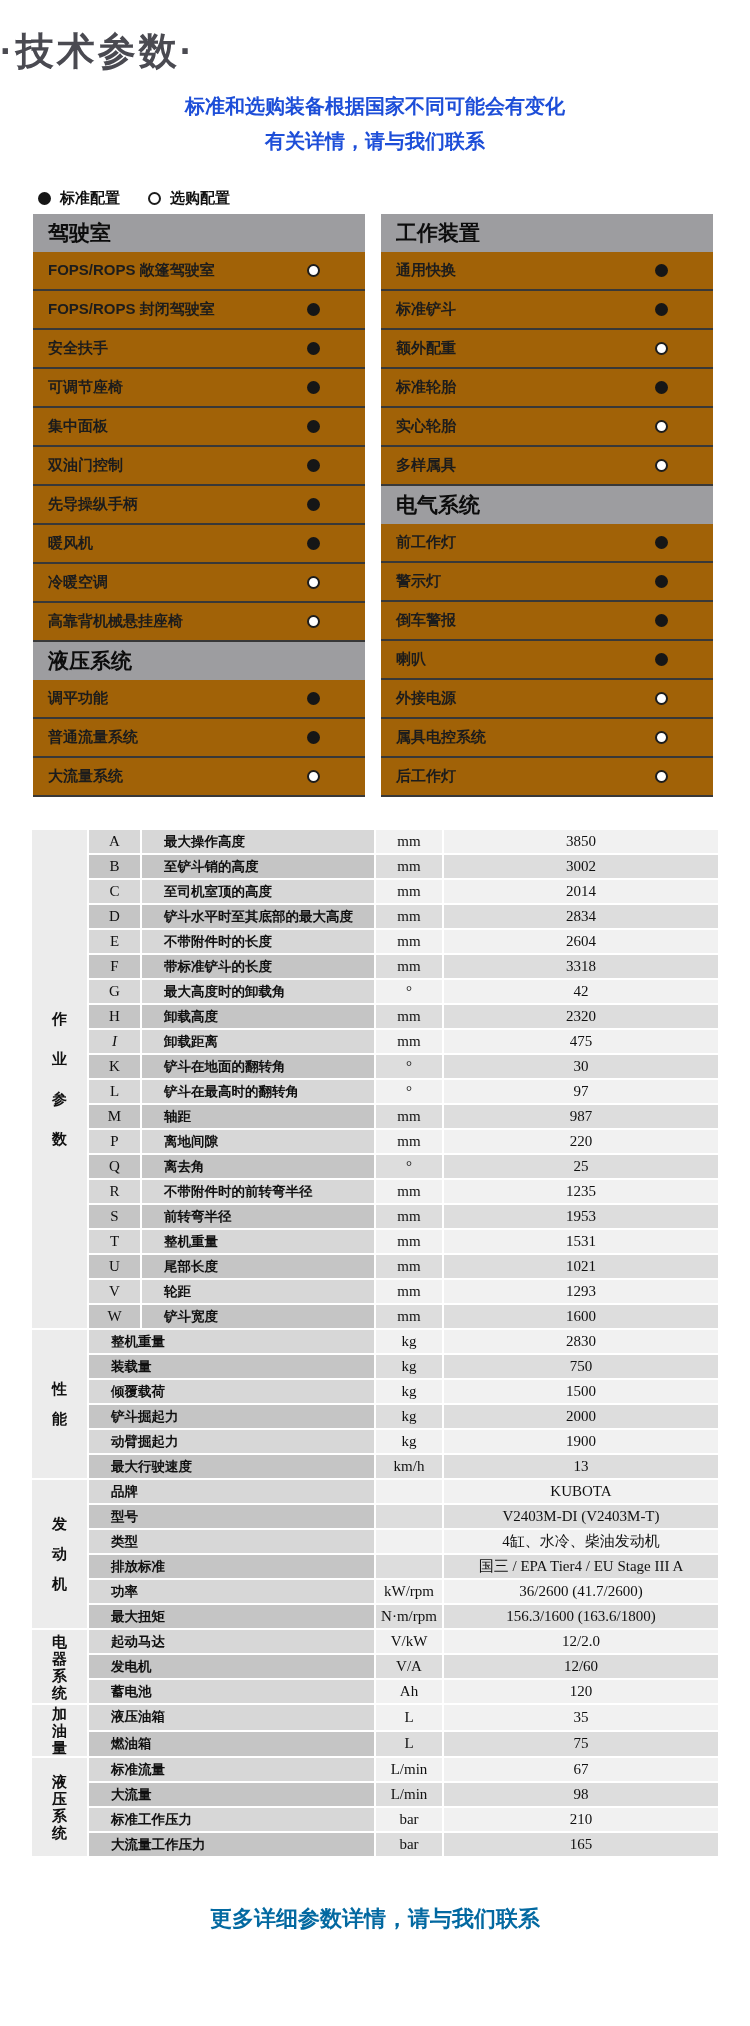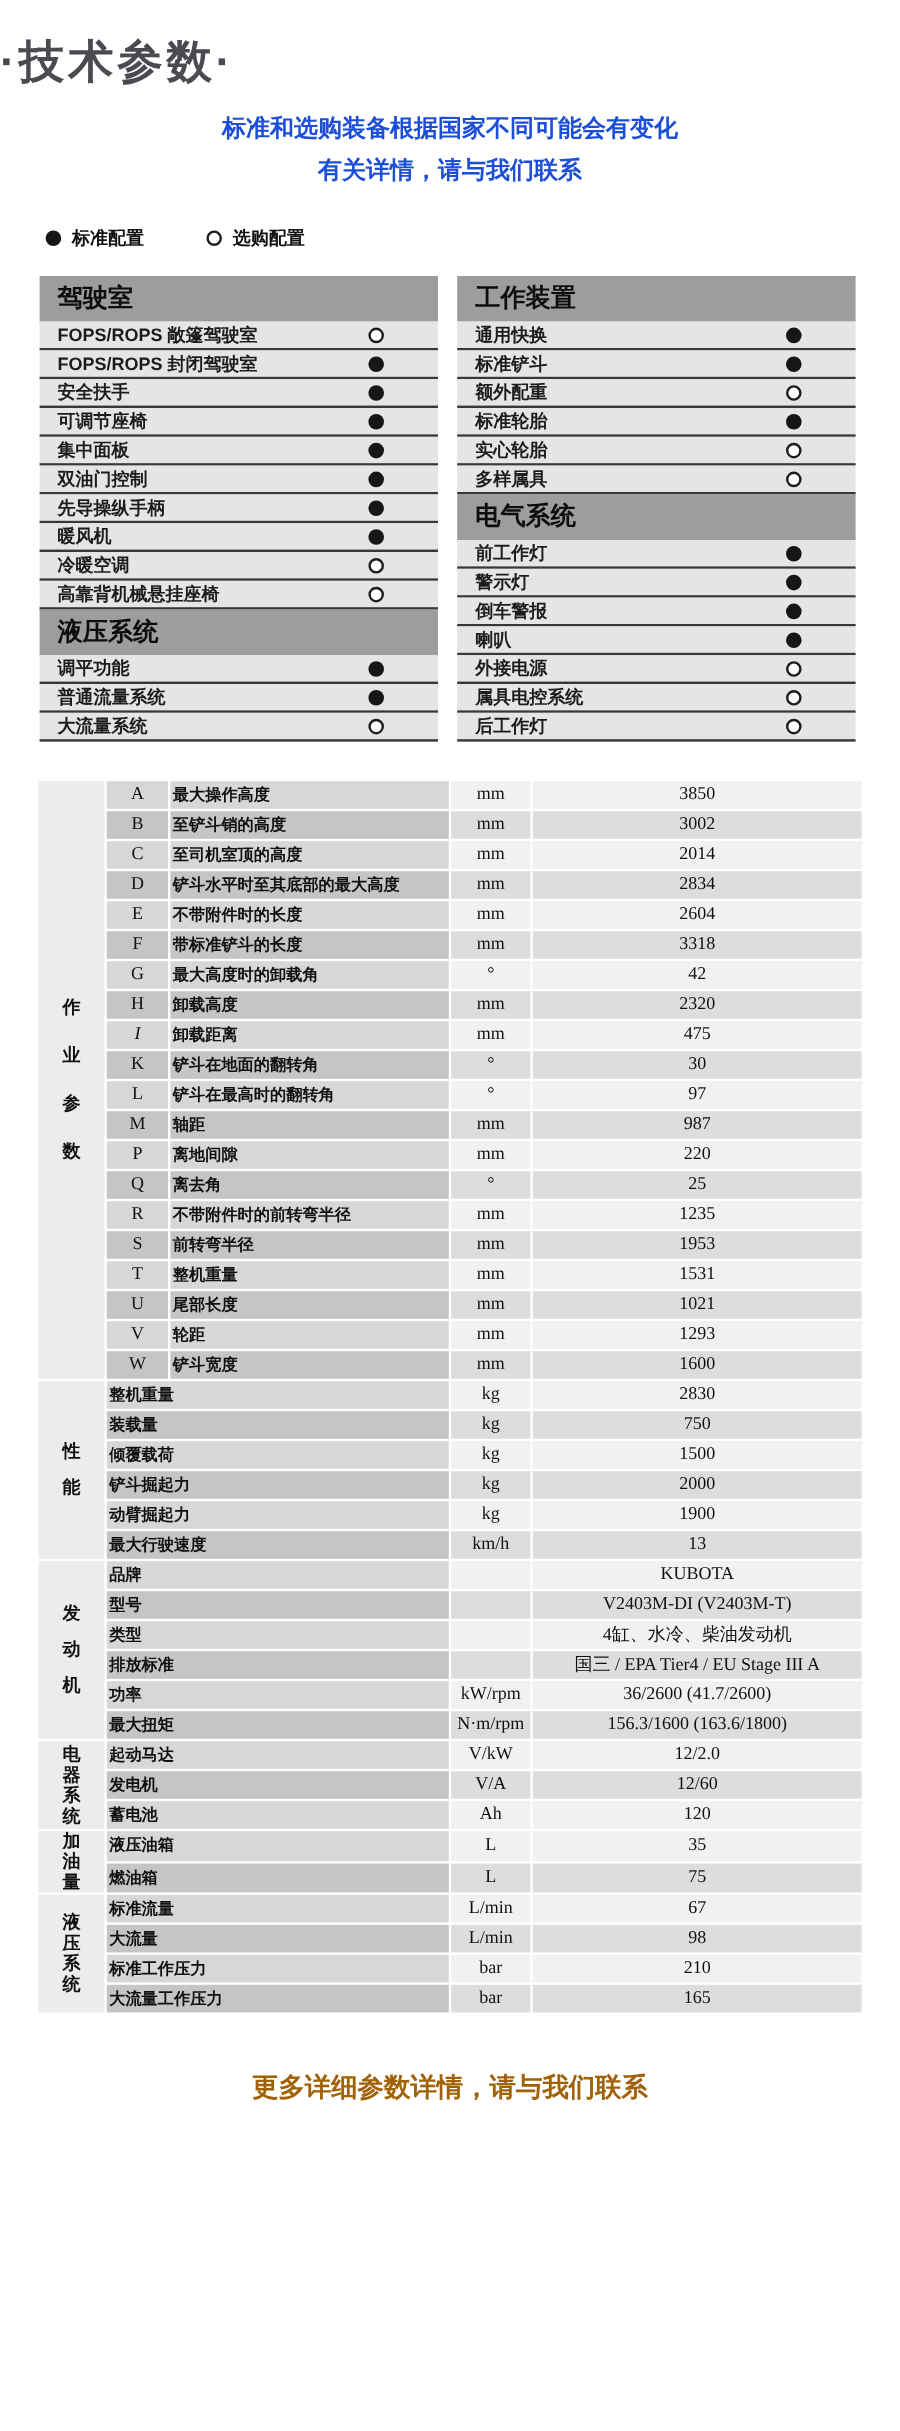--- a/index.html
+++ b/index.html
@@ -11,64 +11,64 @@
   }
   .title {
     margin:0 0 16px; text-align:left;
     font-size:38px; font-weight:bold; letter-spacing:3px; color:#4a4a51;
   }
   .sub {
     margin:8px 0; text-align:center;
     font-size:20px; font-weight:bold; color:#1d4ed8;
   }
   .legend {
-    margin:34px 38px 22px; display:flex; align-items:flex-start; gap:52px;
+    margin:34px 38px 6px; display:flex; align-items:flex-start; gap:28px;
     font-size:15px; font-weight:bold; color:#111;
   }
   .legend-item { display:flex; align-items:center; gap:9px; }
   .dot { width:13px; height:13px; border-radius:50%; display:inline-block; flex:0 0 auto; }
   .dot.filled { background:#161616; }
   .dot.open { border:2px solid #1d1d1d; background:#fff; }
 
   .columns { display:flex; gap:16px; padding:0 37px 0 33px; align-items:flex-start; }
   .col { flex:1; min-width:0; }
   .sec-header {
     background:#9d9da0; color:#0d0d0d;
     font-size:21px; font-weight:bold; height:38px; line-height:38px;
     padding-left:15px;
   }
   .cfg-row {
-    height:24px; display:flex; align-items:center; justify-content:space-between;
-    border-bottom:2px solid #383838; padding:0 45px 0 15px; background:#e5e5e5;
+    height:39px; display:flex; align-items:center; justify-content:space-between;
+    border-bottom:2px solid #383838; padding:0 45px 0 15px; background:#a16207;
   }
   .cfg-label { font-size:15px; font-weight:bold; color:#1c1c1c; white-space:nowrap; }
 
   .spec-table {
     margin:31px 30px 0; width:690px;
     border-collapse:separate; border-spacing:2px; table-layout:fixed;
   }
   .spec-table td {
     height:23px; padding:0; text-align:center; vertical-align:middle;
     font-size:15px; color:#101010; overflow:hidden; white-space:nowrap;
   }
   td.group { background:#ececec; font-weight:bold; }
   .vchar { text-align:center; font-size:15px; }
   td.key   { font-family:"Liberation Serif", serif; }
   td.key.italic { font-style:italic; }
-  td.desc  { text-align:left; padding-left:2px; font-weight:bold; font-size:13.5px; }
+  td.desc  { text-align:left; padding-left:22px; font-weight:bold; font-size:13.5px; }
   td.unit  { font-family:"Liberation Serif", serif; }
   td.value { font-family:"Liberation Serif", serif; }
   tr.light td.key, tr.light td.desc { background:#d7d7d7; }
   tr.light td.unit, tr.light td.value { background:#f1f1f1; }
   tr.dark td.key, tr.dark td.desc { background:#c5c5c5; }
   tr.dark td.unit, tr.dark td.value { background:#dddddd; }
 
   .footer {
     margin:46px 0 30px; text-align:center;
-    font-size:22px; font-weight:bold; color:#a16207;
+    font-size:22px; font-weight:bold; color:#0369a1;
   }
 </style>
 </head>
 <body>
 
 <div class="page">
 
   <h1 class="title">·技术参数·</h1>
   <p class="sub">标准和选购装备根据国家不同可能会有变化</p>
   <p class="sub">有关详情，请与我们联系</p>

